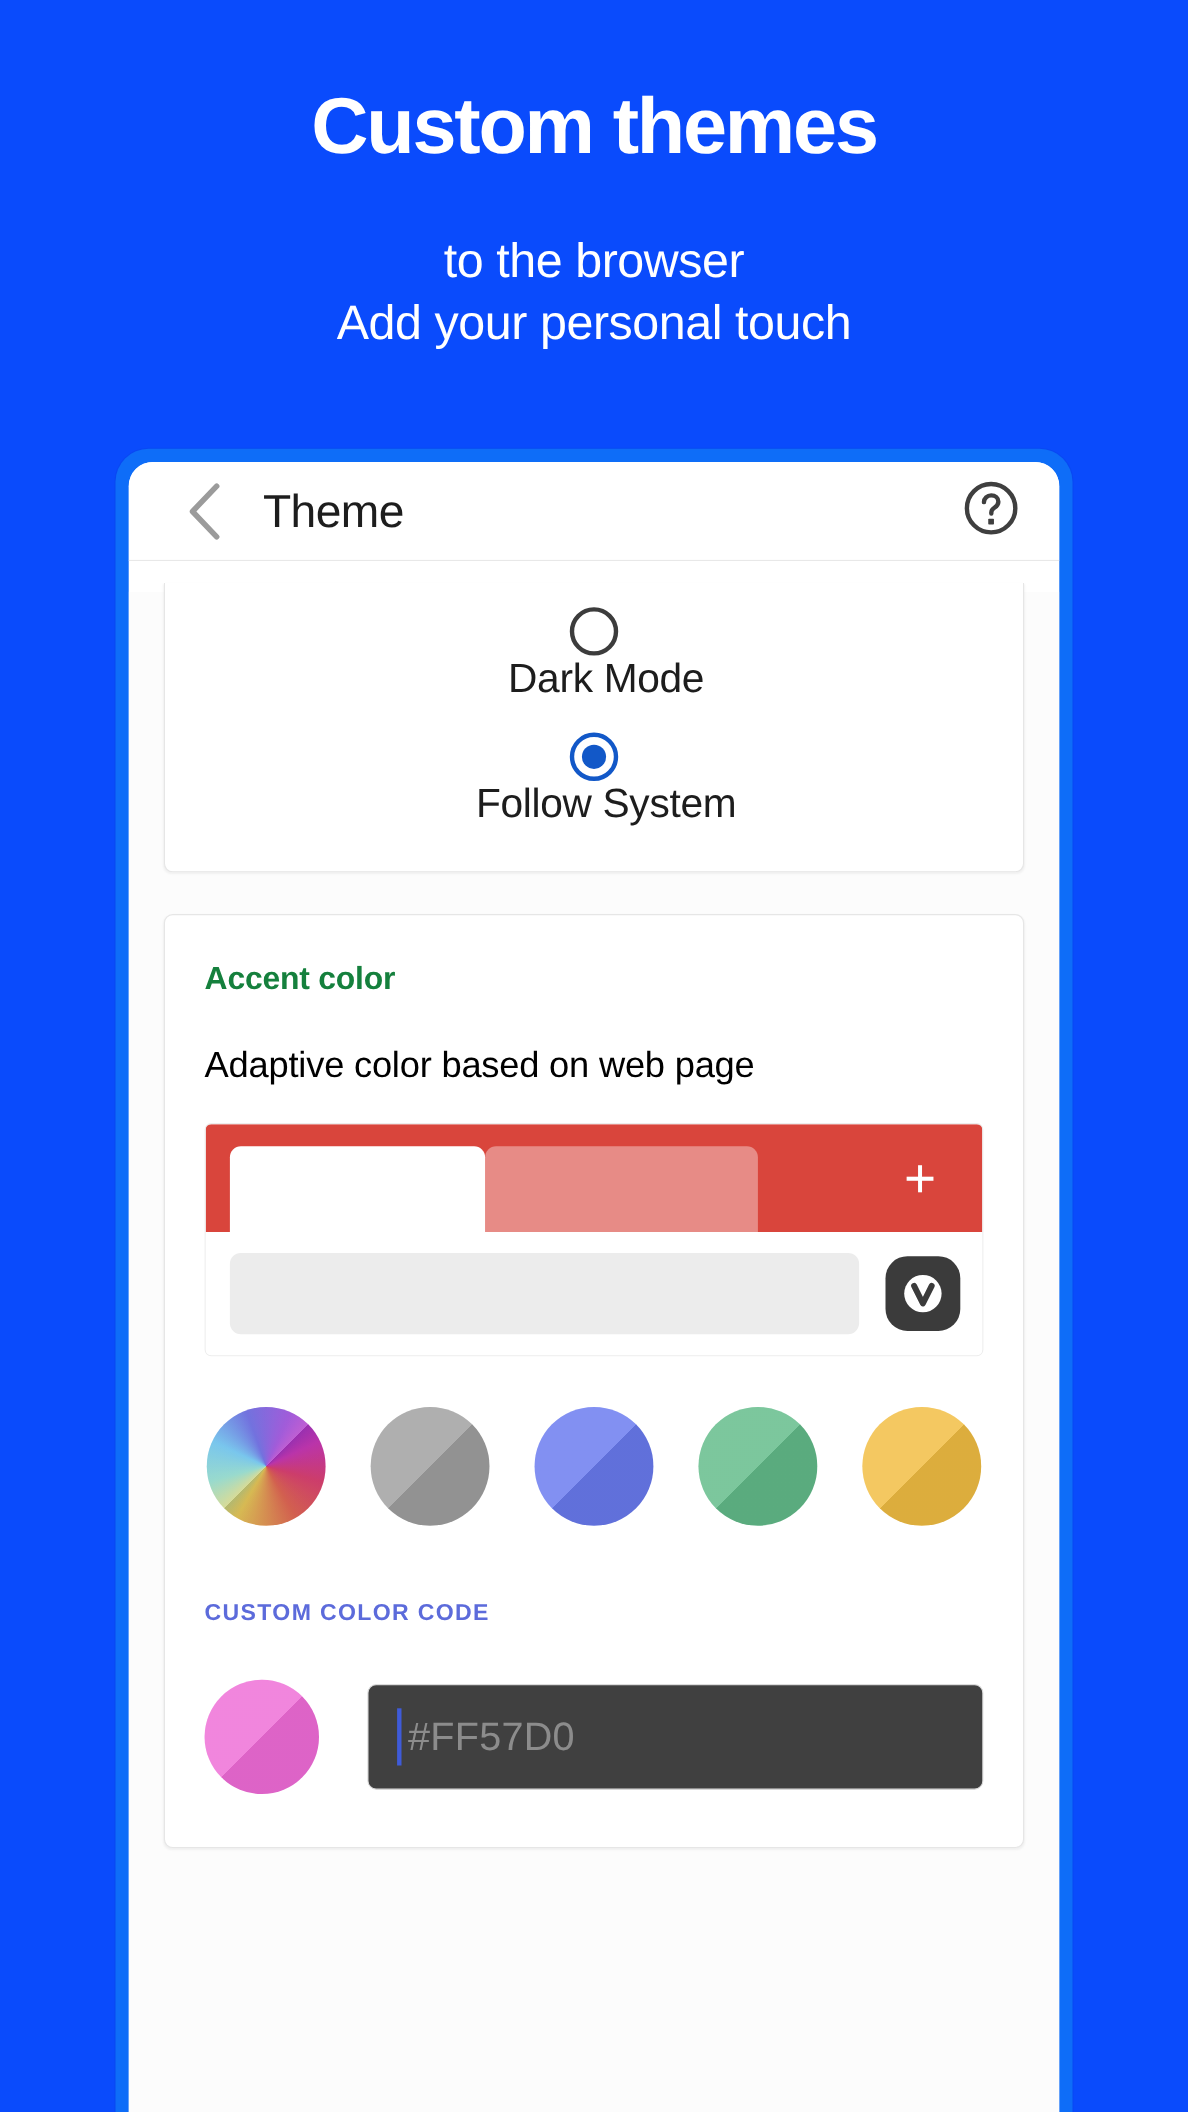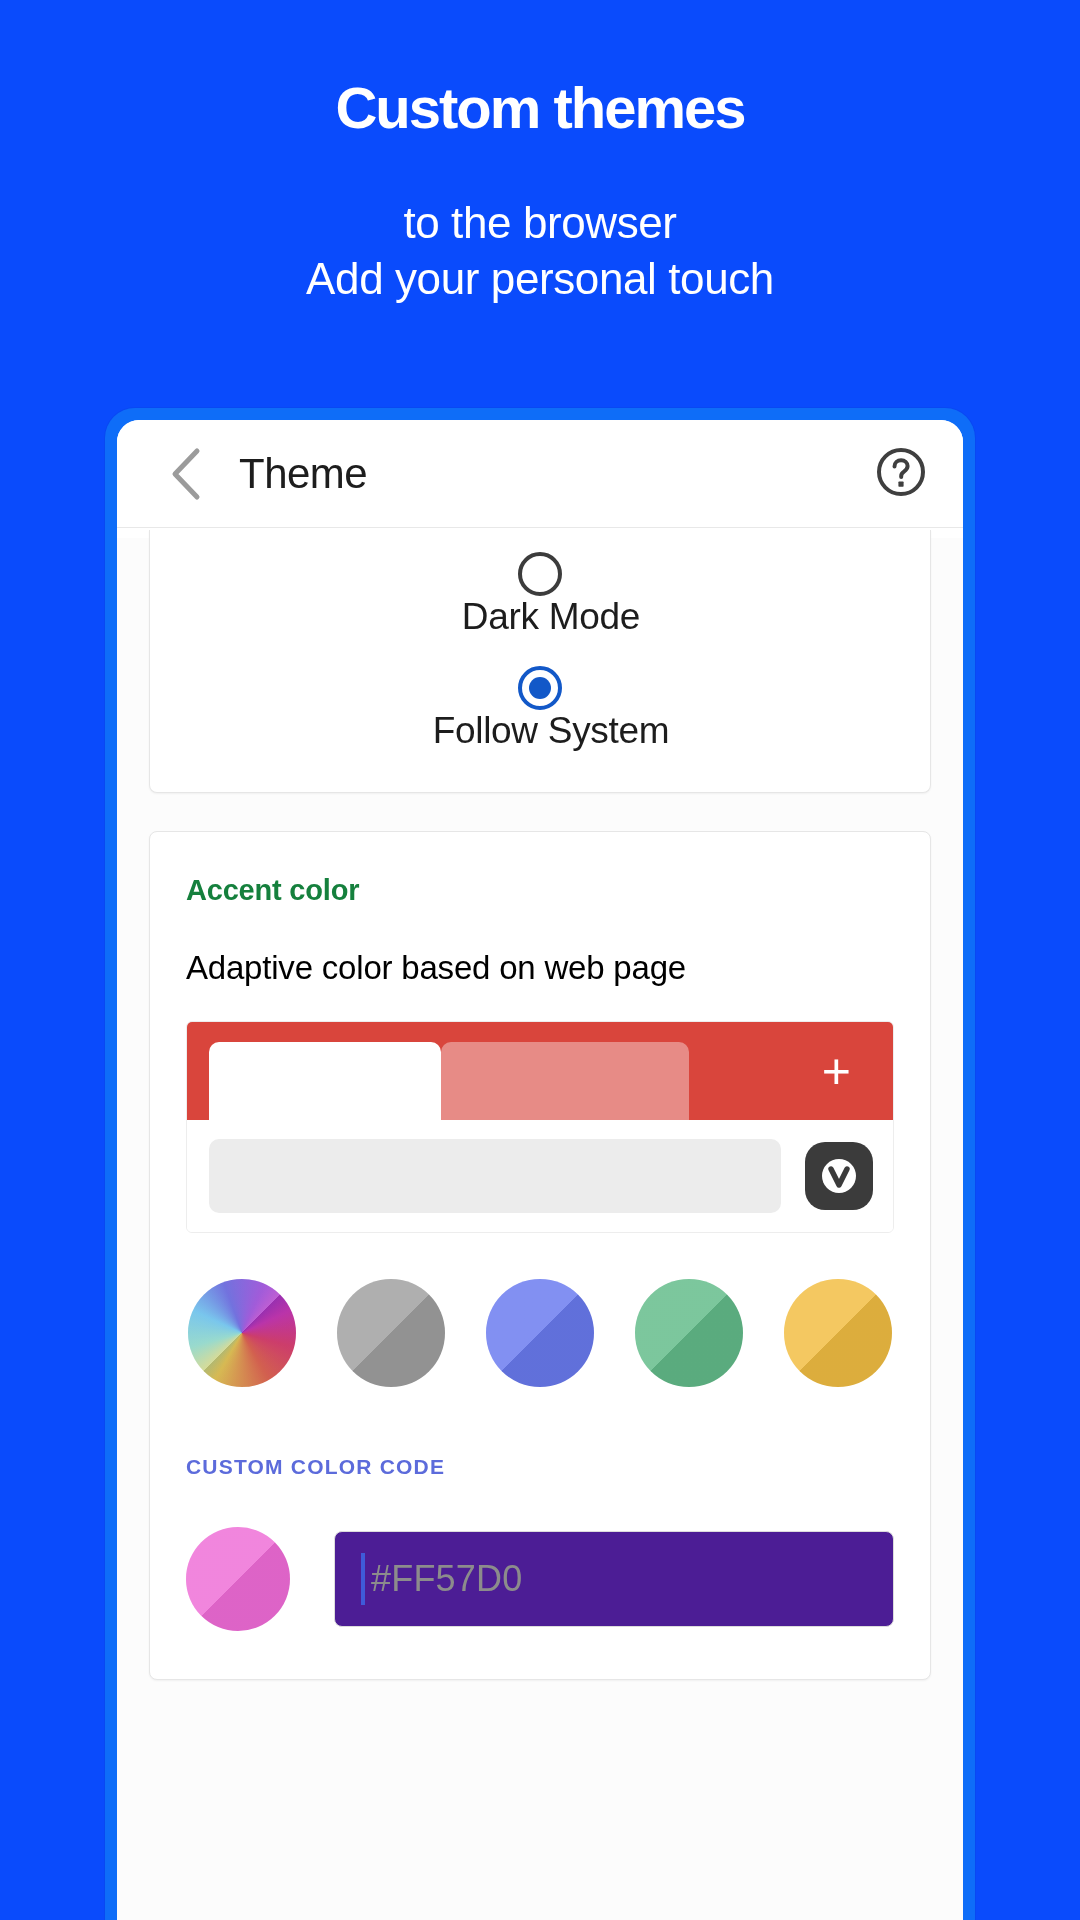--- a/index.html
+++ b/index.html
@@ -19,21 +19,21 @@
   
   .promo {
     position: absolute;
     top: 0; left: 0; right: 0;
     padding-top: 78px;
     text-align: center;
   }
 
   .promo-title {
     color: #ffffff;
-    font-size: 58px;
+    font-size: 72px;
     font-weight: 700;
     letter-spacing: -2px;
     line-height: 1.05;
     font-family: "Liberation Sans", sans-serif;
   }
 
   .promo-sub {
     margin-top: 56px;
     color: #ffffff;
     font-size: 44px;
@@ -59,21 +59,21 @@
     position: relative;
     width: 100%;
     height: 100%;
     background: #ffffff;
     border-radius: 22px 22px 0 0;
     overflow: hidden;
   }
 
   
   .appbar {
-    height: 108px;
+    height: 90px;
     display: flex;
     align-items: center;
     padding: 0 34px 0 40px;
     background: #ffffff;
     border-bottom: 1px solid #e8e8e8;
     position: relative;
     z-index: 3;
   }
 
   .back-btn {
@@ -343,21 +343,21 @@
     inset: 0;
     background: linear-gradient(135deg, rgba(255,255,255,0.18) 0%, rgba(255,255,255,0.18) 50%, rgba(0,0,0,0.07) 50%, rgba(0,0,0,0.07) 100%);
   }
 
   .custom-input {
     margin-left: 44px;
     flex: 1 1 auto;
     height: 96px;
     border: 1px solid #dcdcdc;
     border-radius: 8px;
-    background: #4c1d95;
+    background: #404040;
     display: flex;
     align-items: center;
     padding: 0 26px;
     position: relative;
   }
 
   .caret {
     width: 4px;
     height: 52px;
     background: #3f5bd9;

